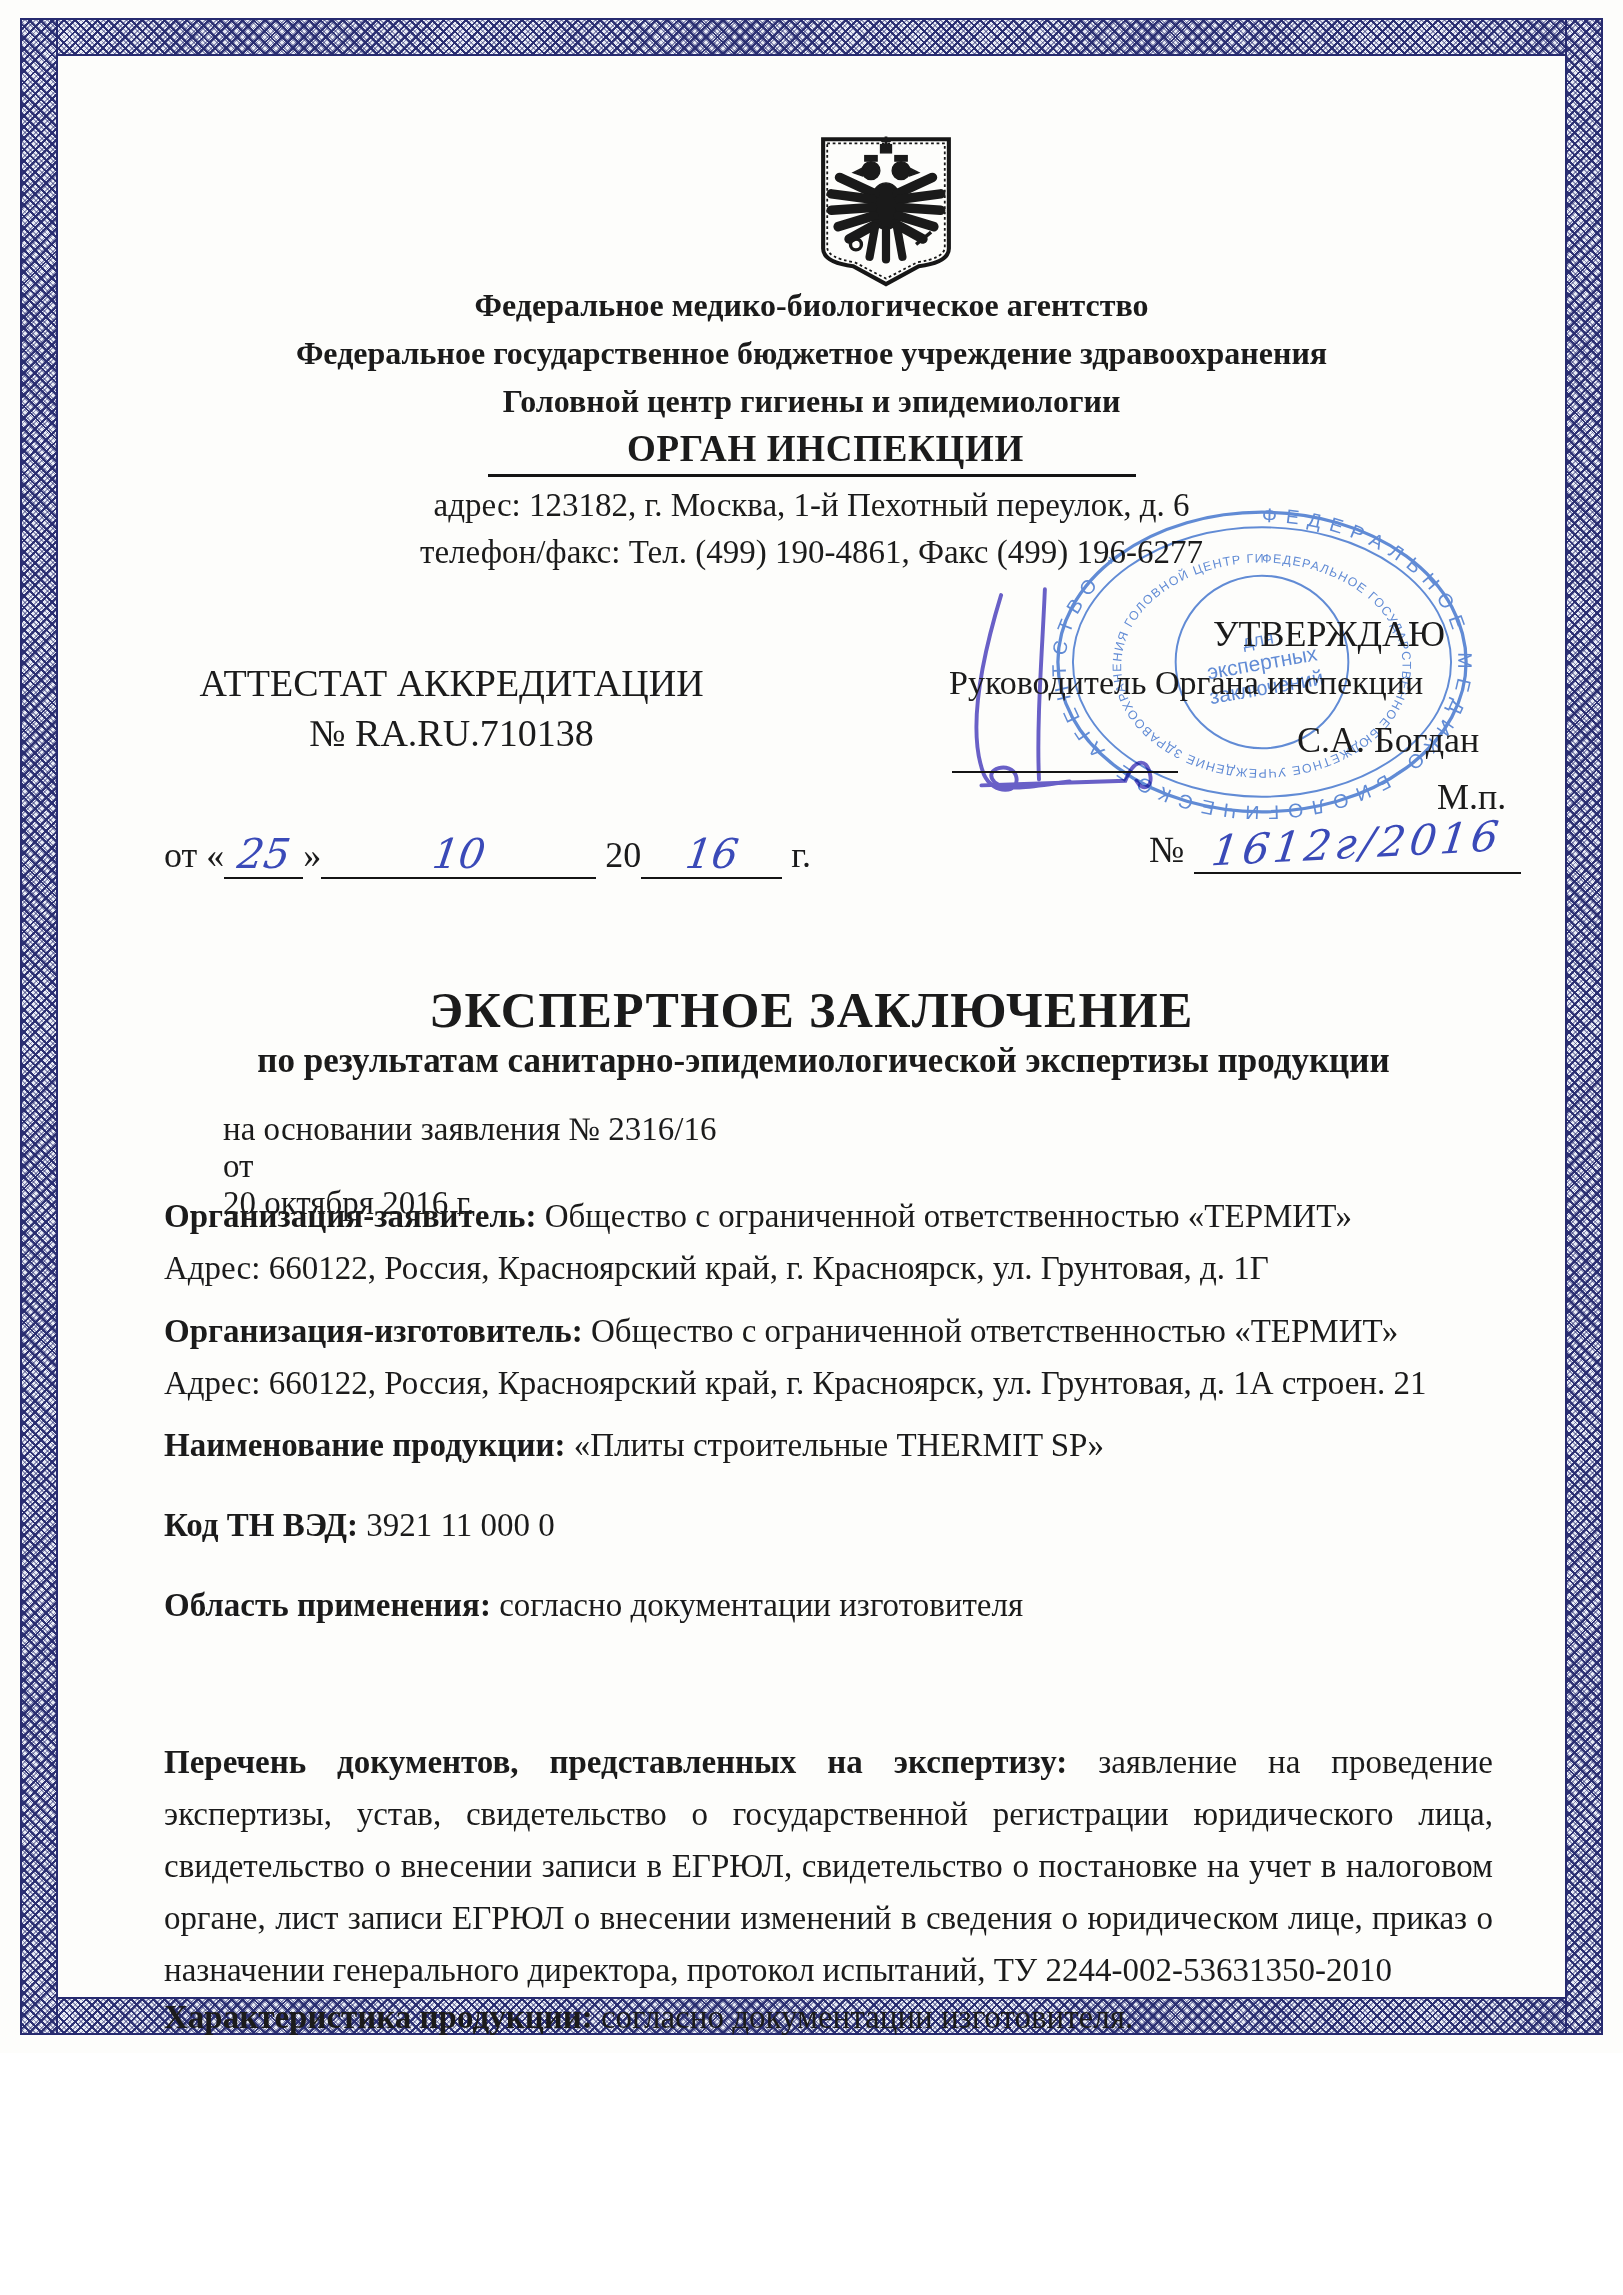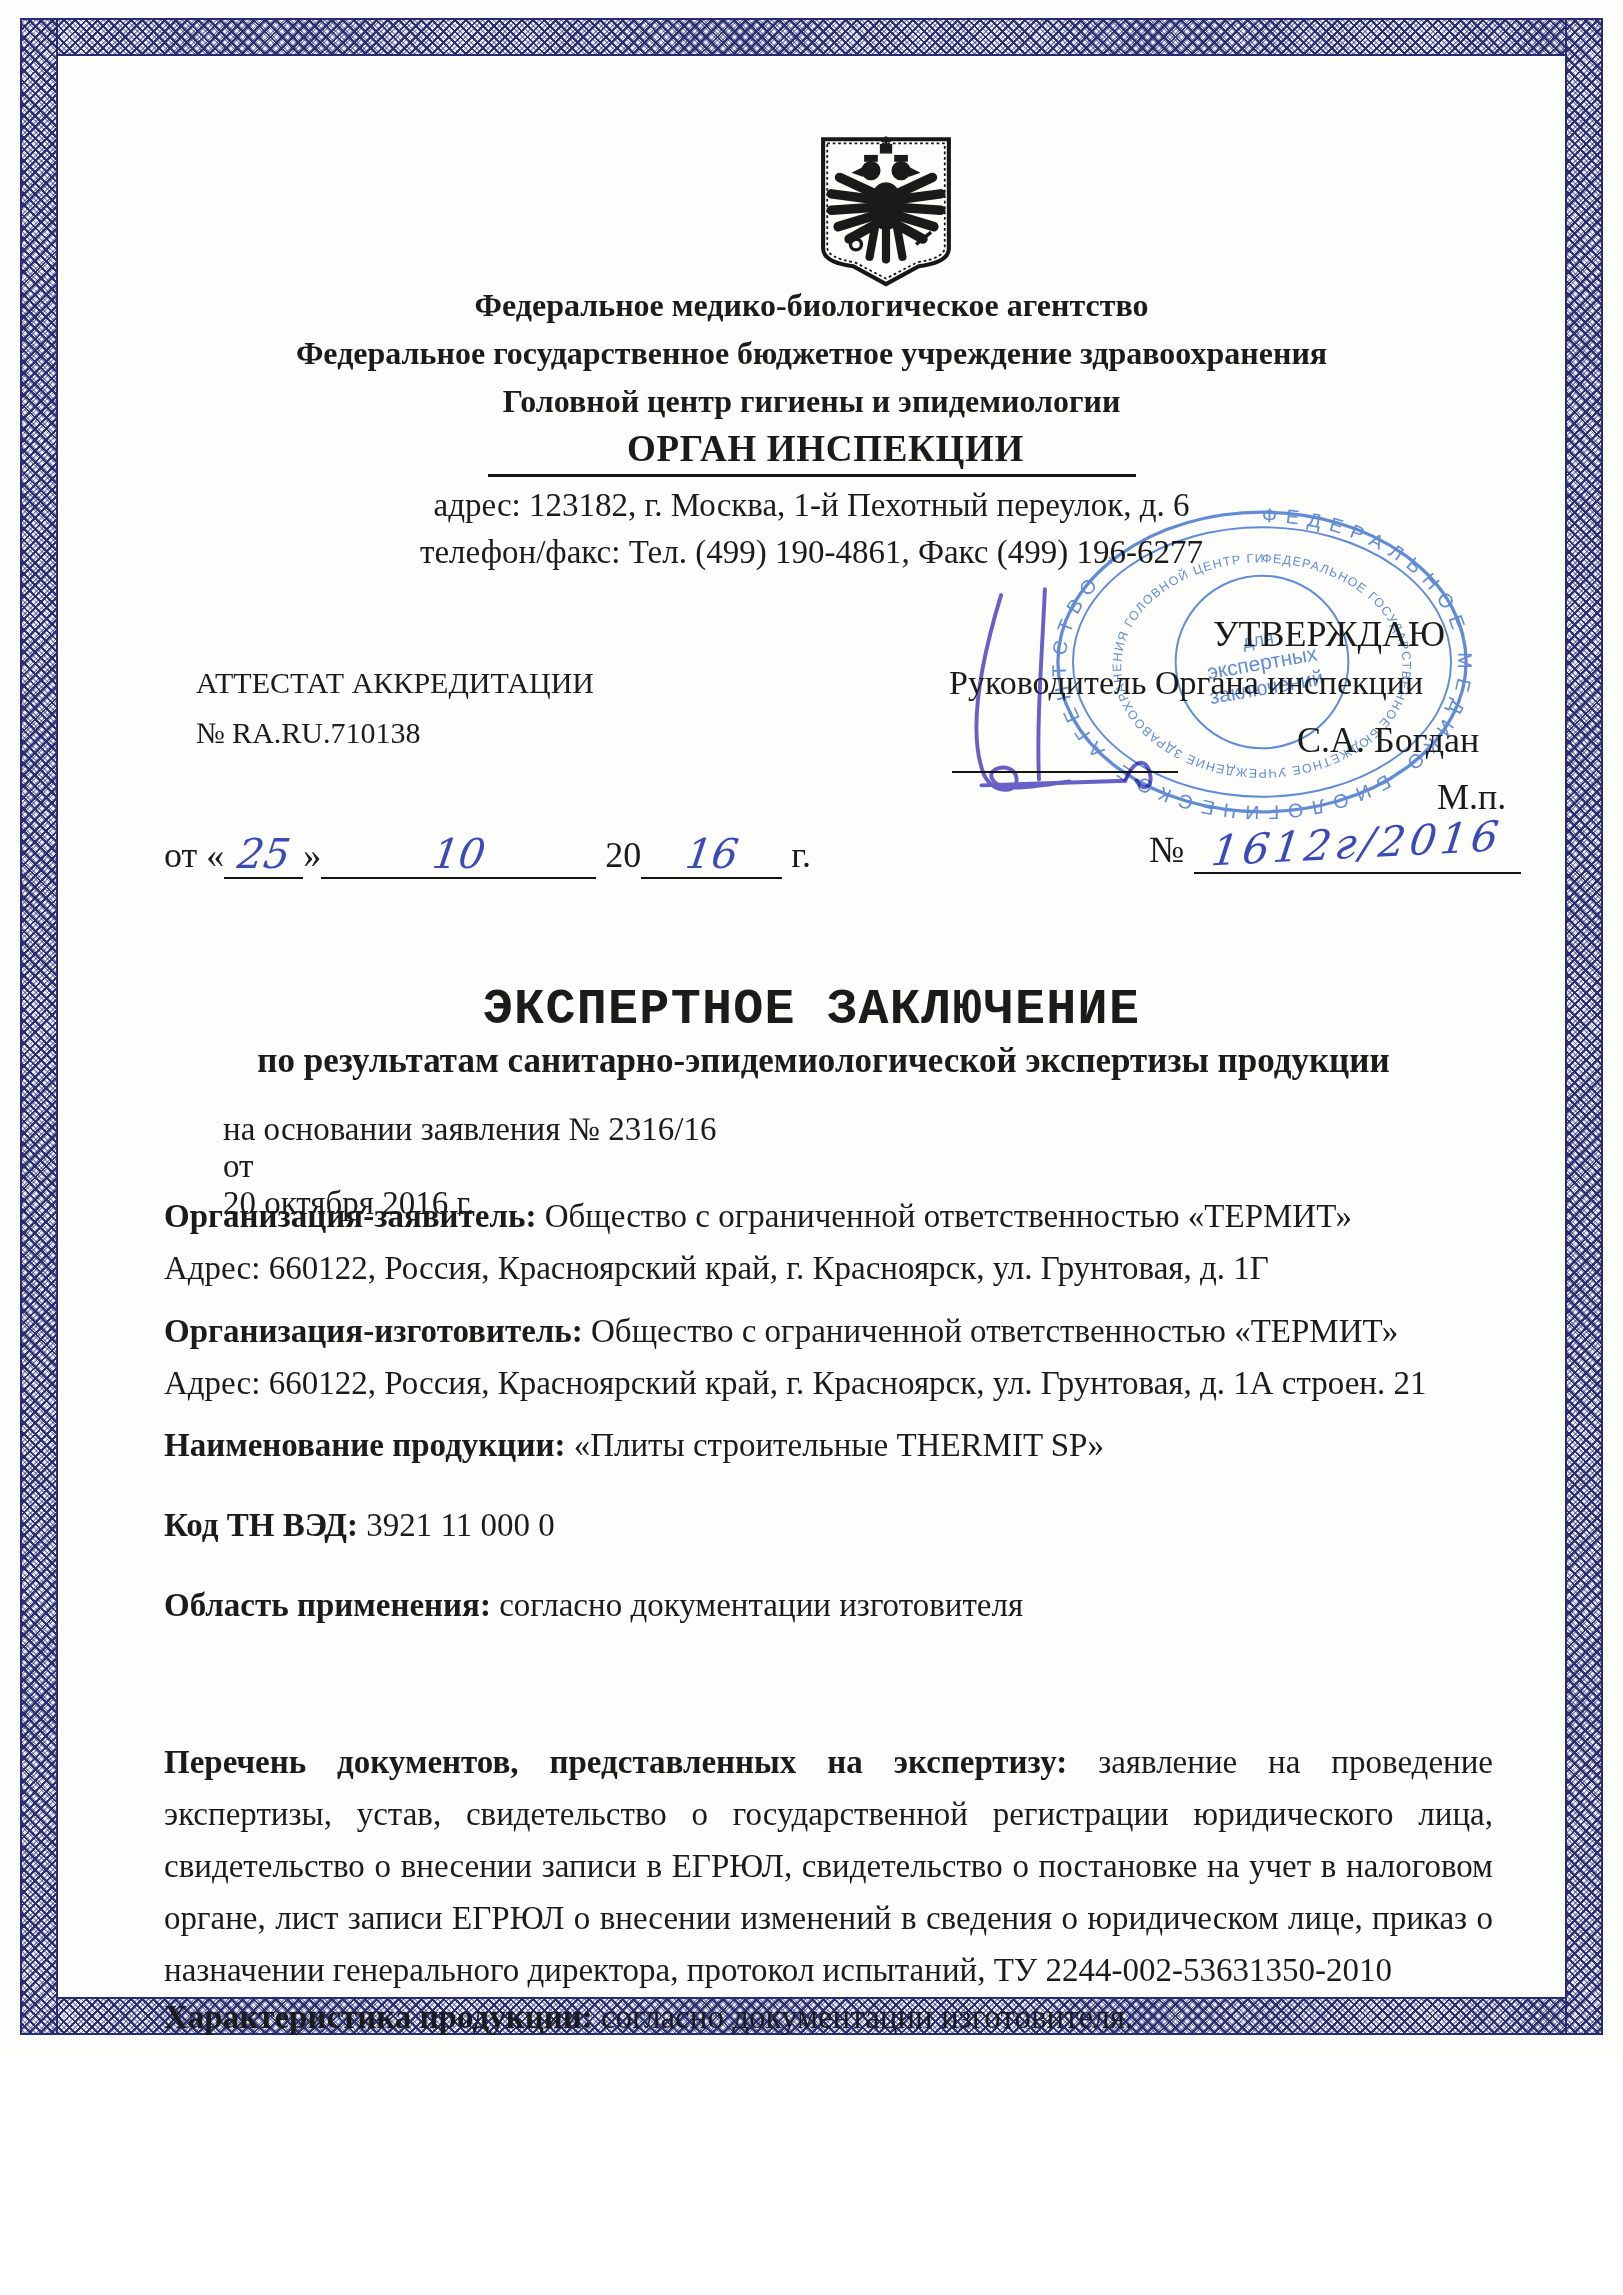--- a/index.html
+++ b/index.html
@@ -30,21 +30,21 @@
   .section{position:absolute;left:164px;width:1329px;font-size:33px;line-height:52px;}
 
   
   .coat{left:804px;top:131px;width:164px;height:164px;}
   .org-header{left:0;top:281px;width:100%;font-size:32px;font-weight:bold;line-height:48px;}
   .inspection{left:0;top:427px;width:100%;}
   .inspection-title{font-size:37px;font-weight:bold;letter-spacing:0.7px;margin-left:28px;}
   .inspection-underline{width:648px;height:3.3px;background:#141414;margin:3.9px auto 5.2px auto;}
   .inspection-lines{font-size:33px;line-height:47px;}
 
-  .accreditation{left:196px;top:658px;width:511px;font-size:30px;line-height:50px;text-align:left;}
+  .accreditation{left:196px;top:658px;width:511px;font-size:38px;line-height:50px;text-align:center;}
 
   .approval-heading{left:1198px;top:613px;width:262px;text-align:center;font-size:36px;}
   .approval-position{left:949px;top:664px;width:524px;text-align:left;font-size:34px;}
   .signature-line{left:952px;top:771px;width:226px;border-bottom:2.6px solid #141414;height:0;}
   .approval-name{left:1257px;top:719px;font-size:36px;margin-left:40px;}
   .seal-place{left:1437px;top:776px;font-size:36px;}
 
   
   .hw{
     font-family:"DejaVu Serif",serif;font-style:italic;color:#3a4ab8;
@@ -54,21 +54,21 @@
   .date-row{left:164px;top:829px;font-size:36px;white-space:nowrap;}
   .date-row .hw{font-size:41px;position:relative;top:1.3px;}
   .blank-day{width:79px;}
   .blank-month{width:275px;}
   .blank-year{width:141px;}
   .num-row{left:1149px;top:823px;font-size:37px;white-space:nowrap;}
   .blank-number{width:327px;}
   .num-row .hw{font-size:42px;letter-spacing:3.9px;transform:skewX(-10deg) rotate(-3deg);position:relative;top:-3.9px;}
 
   
-  .title-main{left:0;top:981px;width:100%;font-size:50px;font-weight:bold;letter-spacing:1.3px;font-family:Liberation Mono, monospace;}
+  .title-main{left:0;top:981px;width:100%;font-size:50px;font-weight:bold;letter-spacing:1.3px;}
   .title-sub{left:0;top:1041px;width:100%;font-size:35px;font-weight:bold;margin-left:12px;}
 
   .basis-row{left:223px;top:1111px;width:1237px;display:flex;justify-content:flex-start;font-size:33px;flex-direction:column;}
 
   .documents{text-align:justify;}
 
   
   .stamp{left:1046px;top:505px;opacity:.85;mix-blend-mode:multiply;}
   .sig{left:903px;top:585px;opacity:.9;mix-blend-mode:multiply;}
 </style>

